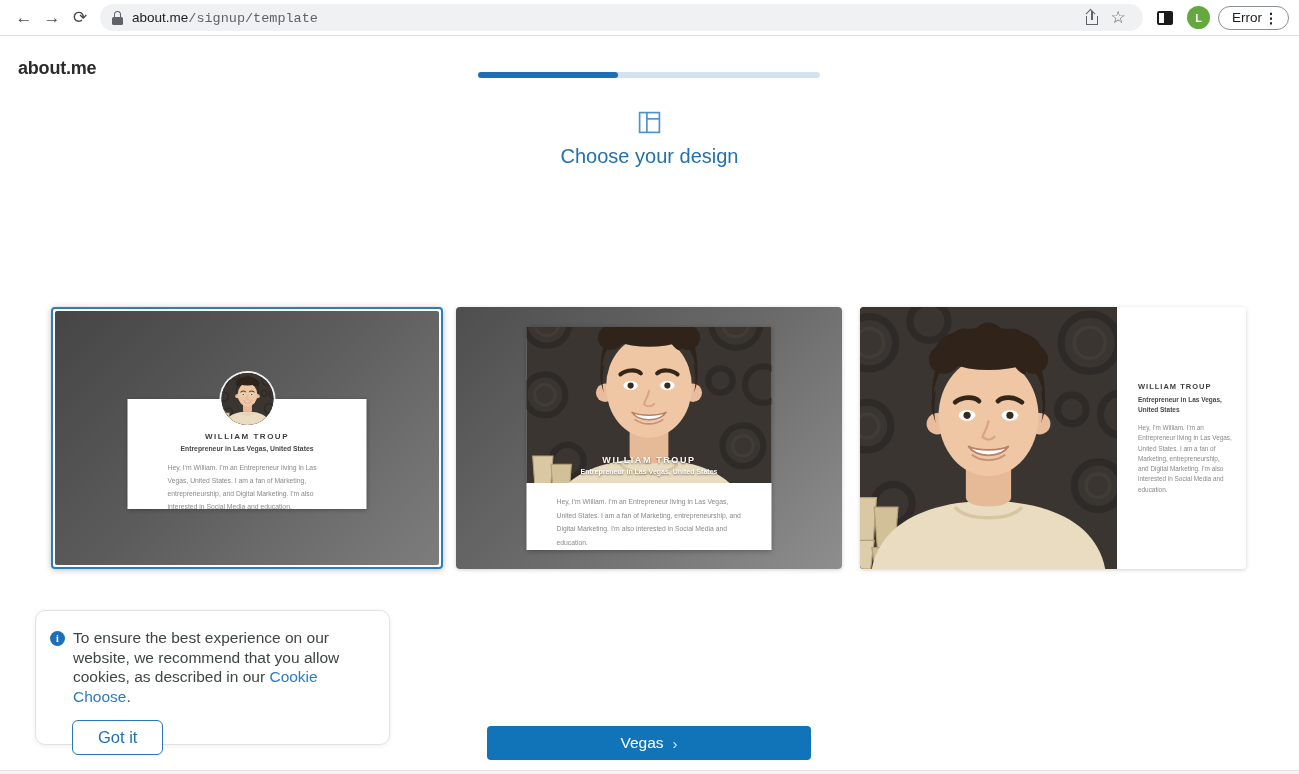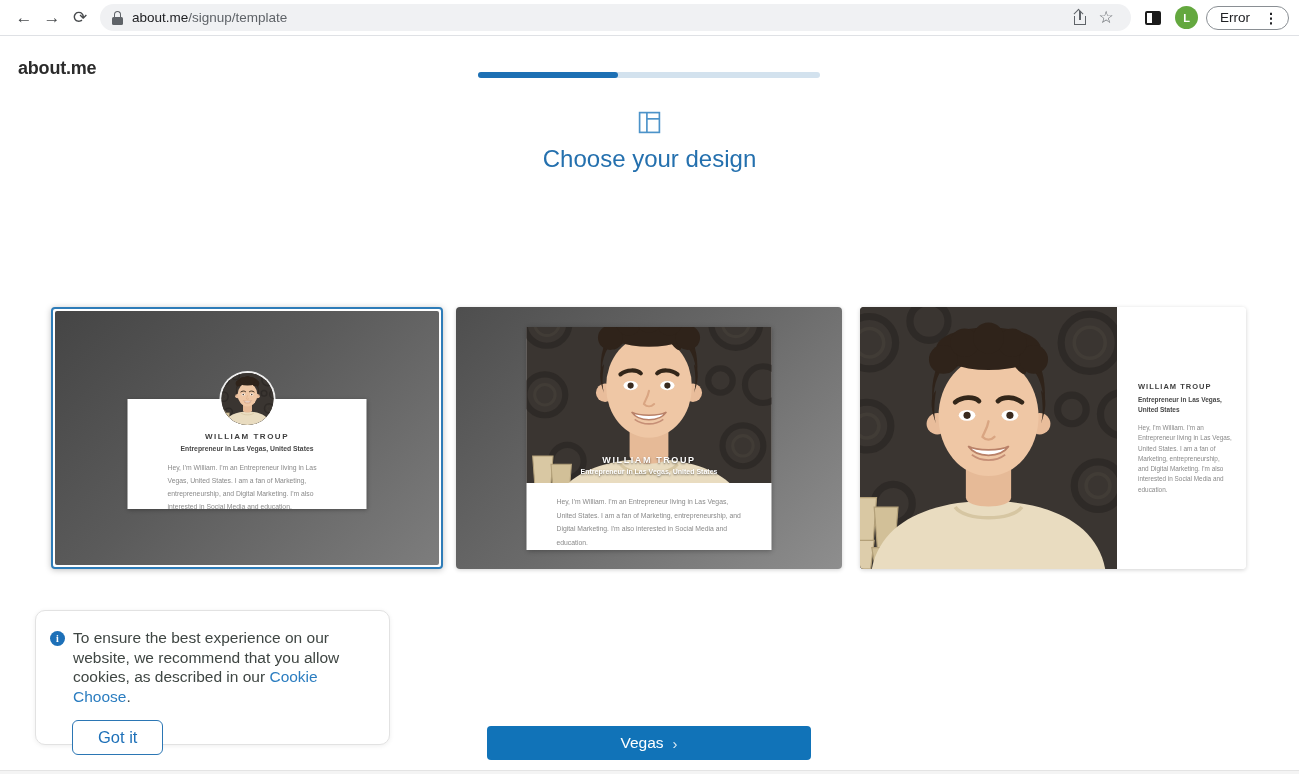--- a/index.html
+++ b/index.html
@@ -14,48 +14,48 @@
              font-size:17px; line-height:28px; text-align:center; border-radius:50%; cursor:pointer; flex:0 0 auto; }
   .omnibox { flex:1 1 auto; height:27px; background:#f0f1f3; border-radius:14px; margin:0 8px 0 6px;
              display:flex; align-items:center; padding:0 12px; }
   .lock-icon { width:11px; height:14px; position:relative; margin-right:9px; flex:0 0 auto; }
   .lock-icon .shackle { position:absolute; top:0; left:2px; width:7px; height:8px;
                         border:1.5px solid #5f6368; border-bottom:none; border-radius:4px 4px 0 0; }
   .lock-icon .bodyp { position:absolute; bottom:0; left:0; width:11px; height:8px;
                       background:#5f6368; border-radius:1.5px; }
   .url { font-size:13.5px; white-space:nowrap; }
   .url .host { color:#202124; }
-  .url .path { color:#5f6368; }
+  .url .path { color:#5f6368;font-family:Liberation Mono, monospace; }
   .omni-spacer { flex:1 1 auto; }
   .omni-icon { width:26px; height:26px; border:none; background:transparent; color:#5f6368;
                display:flex; align-items:center; justify-content:center; cursor:pointer; flex:0 0 auto; }
   .share-glyph { position:relative; width:12px; height:14px; }
   .share-glyph .box { position:absolute; bottom:0; left:0; width:12px; height:9px;
                       border:1.4px solid #5f6368; border-top-width:0; }
   .share-glyph .stem { position:absolute; top:0; left:5.3px; width:1.4px; height:9px; background:#5f6368; }
   .share-glyph .head { position:absolute; top:0; left:2.6px; width:7px; height:7px;
                        border-top:1.4px solid #5f6368; border-left:1.4px solid #5f6368; transform:rotate(45deg); transform-origin:3.5px 0.7px; }
   .star { font-size:17px; }
   .split-icon { width:16px; height:14px; border:2px solid #1b1b1b; border-radius:2px; margin:0 6px; position:relative; cursor:pointer; flex:0 0 auto; }
   .split-icon::after { content:""; position:absolute; top:0; right:0; width:55%; height:100%; background:#1b1b1b; }
   .avatar-chip { width:23px; height:23px; border-radius:50%; background:#64a83f; color:#fff;
                  font-size:11px; font-weight:bold; display:flex; align-items:center; justify-content:center;
                  margin:0 8px; cursor:pointer; flex:0 0 auto; }
-  .error-pill { display:flex; align-items:center; gap:14px; border:1px solid #8a8f94; border-radius:14px;
+  .error-pill { display:flex; align-items:center; gap:2px; border:1px solid #8a8f94; border-radius:14px;
                 background:#fff; padding:3px 10px 3px 13px; cursor:pointer; flex:0 0 auto; }
   .error-pill .err-label { font-size:13.5px; color:#202124; }
   .error-pill .dots { font-size:14px; color:#202124; font-weight:bold; letter-spacing:0; }
 
   
   .logo { position:absolute; left:18px; top:58px; font-size:18px; font-weight:bold; color:#2b2b2b; letter-spacing:-0.2px; }
   .progress { position:absolute; left:478px; top:72px; width:342px; height:6px; border-radius:3px; background:#d3e2ee; }
   .progress .fill { height:6px; border-radius:3px; background:#1d70b4; }
   .step-head { position:absolute; left:0; top:110px; width:100%; text-align:center; }
   .tpl-icon { width:25px; height:25px; display:inline-block; }
-  .step-title { margin-top:6px; font-size:24px; color:#2470ae; }
+  .step-title { margin-top:6px; font-size:20px; color:#2470ae; }
 
   
   .card { position:absolute; top:307px; height:262px; border-radius:4px; cursor:pointer;
           box-shadow:0 1px 4px rgba(0,0,0,.18); overflow:hidden; }
   .card.selected { border:2px solid #2e7cb8; background:#fff; padding:2px; box-shadow:0 1px 6px rgba(0,0,0,.25); }
   .card1 { left:51px; width:392px; }
   .card1 .grad { width:100%; height:100%; border-radius:2px; background:linear-gradient(135deg,#454545 0%,#5b5b5b 45%,#7d7d7d 100%); position:relative; }
   .card2 { left:456px; width:386px; background:linear-gradient(135deg,#4e4e4e 0%,#6a6a6a 50%,#8e8e8e 100%); }
   .card3 { left:860px; width:386px; background:#fff; }
 

